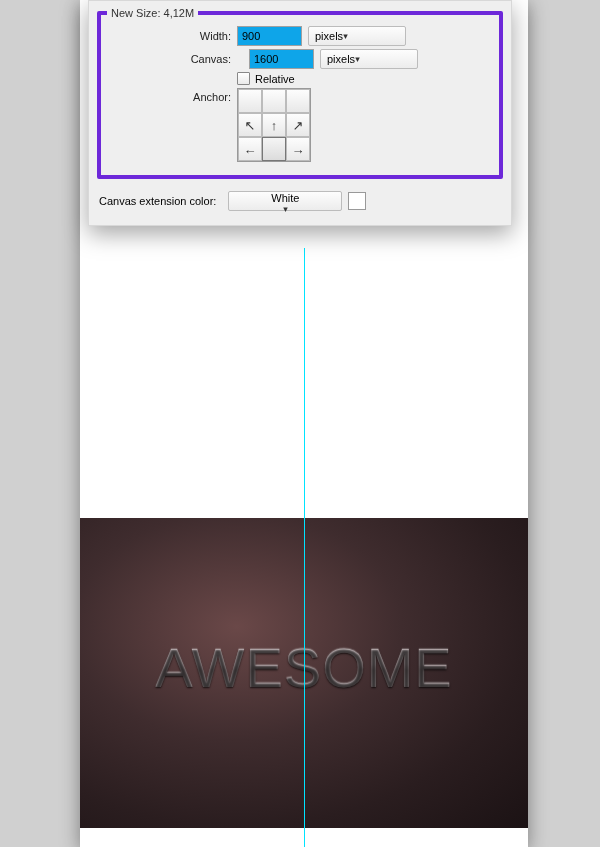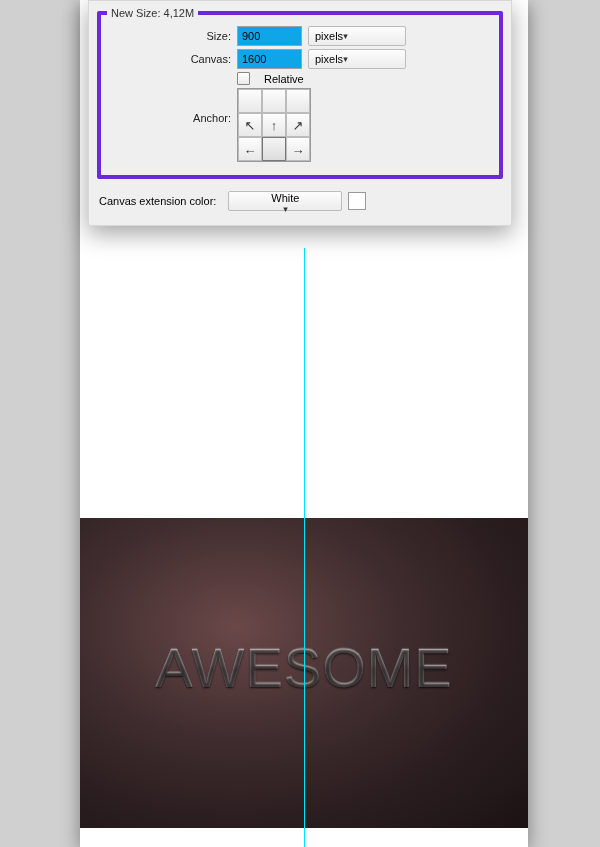--- a/index.html
+++ b/index.html
@@ -88,21 +88,21 @@
     }
     input[type=text] {
       width: 65px;
       height: 20px;
       border: 1px solid #a0a0a0;
       background: #0ea5e9;
       padding: 0 4px;
       font-size: 11px;
       font-family: inherit;
     }
-    .highlighted { background: #e6f2fb; }
+    .highlighted { background: #e6f2fb; margin-left: 12px; }
     .dropdown {
       width: 98px;
       height: 20px;
       border: 1px solid #bcbcbc;
       border-radius: 2px;
       background: linear-gradient(#fdfdfd, #ececec);
       display: flex;
       align-items: center;
       justify-content: flex-start;
       padding: 0 6px 0 6px;
@@ -110,21 +110,21 @@
       font-size: 11px;
       cursor: pointer;
     }
     .dropdown .arrow {
       font-size: 9px;
       color: #333;
     }
     .checkbox-row {
       display: flex;
       align-items: center;
-      gap: 14px;
+      gap: 5px;
       justify-content: space-between;
     }
     .checkbox {
       width: 13px;
       height: 13px;
       border: 1px solid #888;
       background: linear-gradient(#fff,#eaeaea);
       border-radius: 1px;
     }
     .anchor-grid {
@@ -176,21 +176,21 @@
 </div>
 
 <div class="guide"></div>
 
 <div class="dialog">
 
   <fieldset>
     <legend>New Size: 4,12M</legend>
 
     <div class="row">
-      <div class="label-right">Size:</div>
+      <div class="label-right">Width:</div>
       <input type="text" value="900" style="">
       <div class="dropdown">
         <span>pixels</span>
         <span class="arrow">▾</span>
       </div>
     </div>
 
     <div class="row">
       <div class="label-right">Canvas:</div>
       <input type="text" class="highlighted" value="1600" style="">
@@ -202,21 +202,21 @@
 
     <div class="row">
       <div class="label-right"></div>
       <div class="checkbox-row">
         <div class="checkbox"></div>
         <span>Relative</span>
       </div>
     </div>
 
     <div class="row" style="align-items:flex-start;">
-      <div class="label-right" style="padding-top:3px;margin-top:21px;">Anchor:</div>
+      <div class="label-right" style="padding-top:3px;">Anchor:</div>
       <div class="anchor-grid">
         <div class="anchor-cell"></div>
         <div class="anchor-cell"></div>
         <div class="anchor-cell"></div>
         <div class="anchor-cell">
             <span>↖</span>
           </div>
         <div class="anchor-cell">
             <span>↑</span>
           </div>

